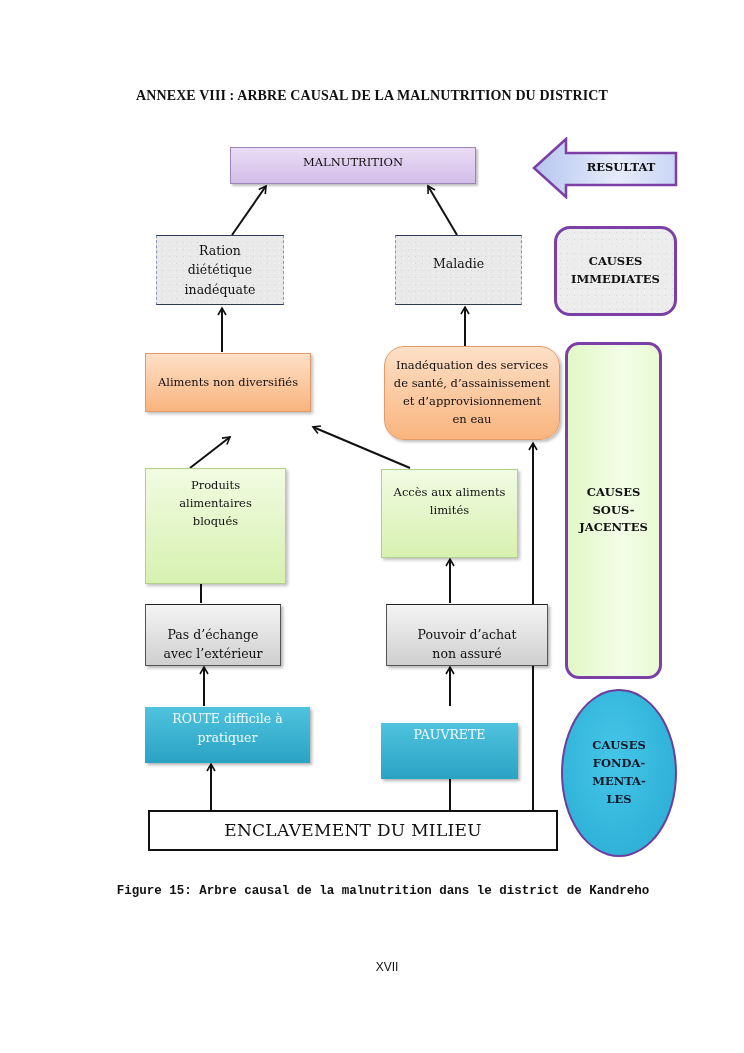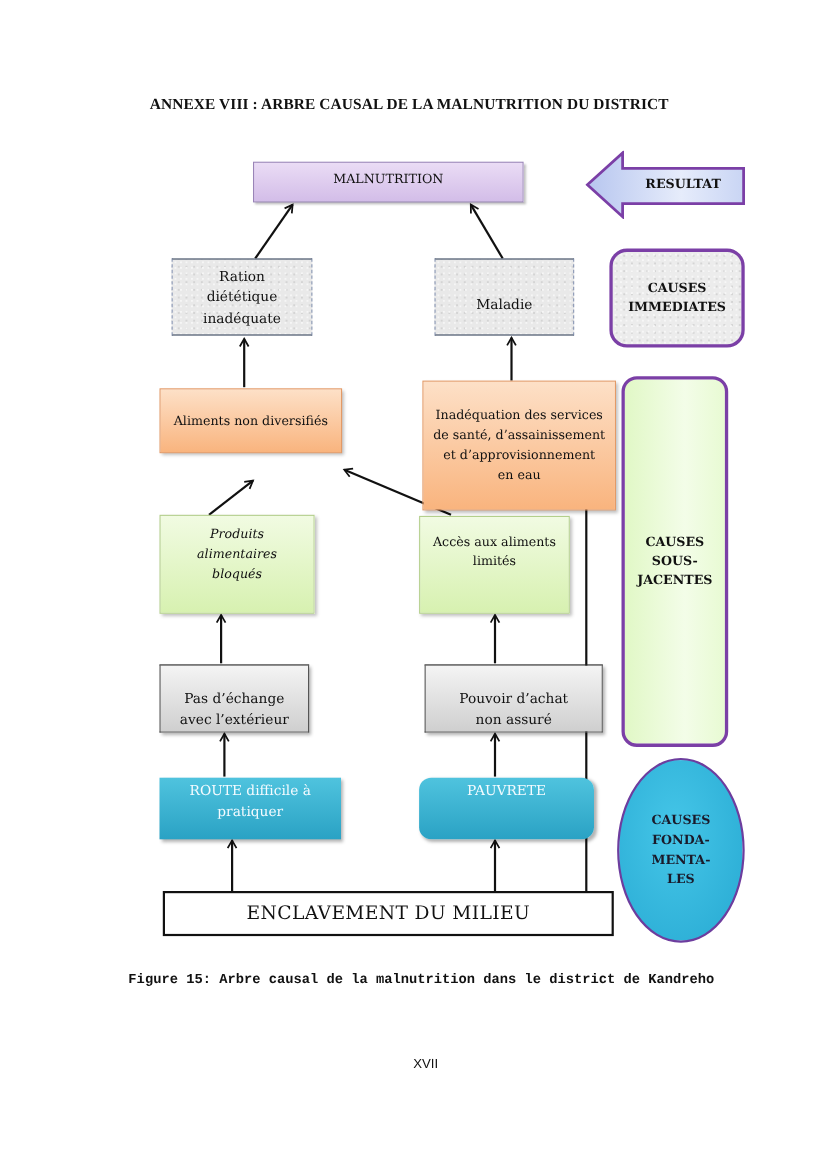--- a/index.html
+++ b/index.html
@@ -53,37 +53,37 @@
   <span>MALNUTRITION</span>
 </div>
 
 <div class="abs box grey-tex" style="left:156px; top:235px; width:128px; height:70px;">
   <div>
     <span>Ration</span>
     <span>diététique</span>
     <span>inadéquate</span>
   </div>
 </div>
-<div class="abs box grey-tex" style="left:395px; top:235px; width:127px; height:70px; align-items:center; padding-top:18px;">
+<div class="abs box grey-tex" style="left:395px; top:235px; width:127px; height:70px; align-items:flex-start; padding-top:18px;">
   <span>Maladie</span>
 </div>
 
 <div class="abs box orange" style="left:145px; top:353px; width:166px; height:59px;">
   <span>Aliments non diversifiés</span>
 </div>
-<div class="abs box orange" style="left:384px; top:346px; width:176px; height:118px;">
+<div class="abs box orange" style="left:384px; top:346px; width:176px; height:94px;border-radius:20px;">
   <div>
     <span>Inadéquation des services</span>
     <span>de santé, d’assainissement</span>
     <span>et d’approvisionnement</span>
     <span>en eau</span>
   </div>
 </div>
 
-<div class="abs box green" style="left:145px; top:468px; width:141px; height:90px;font-style:italic;">
+<div class="abs box green" style="left:145px; top:468px; width:141px; height:116px;">
   <div>
     <span>Produits</span>
     <span>alimentaires</span>
     <span>bloqués</span>
   </div>
 </div>
 <div class="abs box green" style="left:381px; top:469px; width:137px; height:89px; padding-top:14px;">
   <div>
     <span>Accès aux aliments</span>
     <span>limités</span>
@@ -102,21 +102,21 @@
     <span>non assuré</span>
   </div>
 </div>
 
 <div class="abs box blue" style="left:145px; top:707px; width:165px; height:56px;">
   <div>
     <span>ROUTE difficile à</span>
     <span>pratiquer</span>
   </div>
 </div>
-<div class="abs box blue" style="left:381px; top:707px; width:159px; height:56px;border-radius:11px;">
+<div class="abs box blue" style="left:381px; top:723px; width:137px; height:56px;">
   <span>PAUVRETE</span>
 </div>
 
 <div class="abs box bottom" style="left:148px; top:810px; width:410px; height:41px;">
   <span>ENCLAVEMENT DU MILIEU</span>
 </div>
 
 <div class="abs" style="left:532px; top:137px; width:146px; height:62px;">
   <svg width="146" height="62" viewBox="0 0 146 62">
     <defs>

